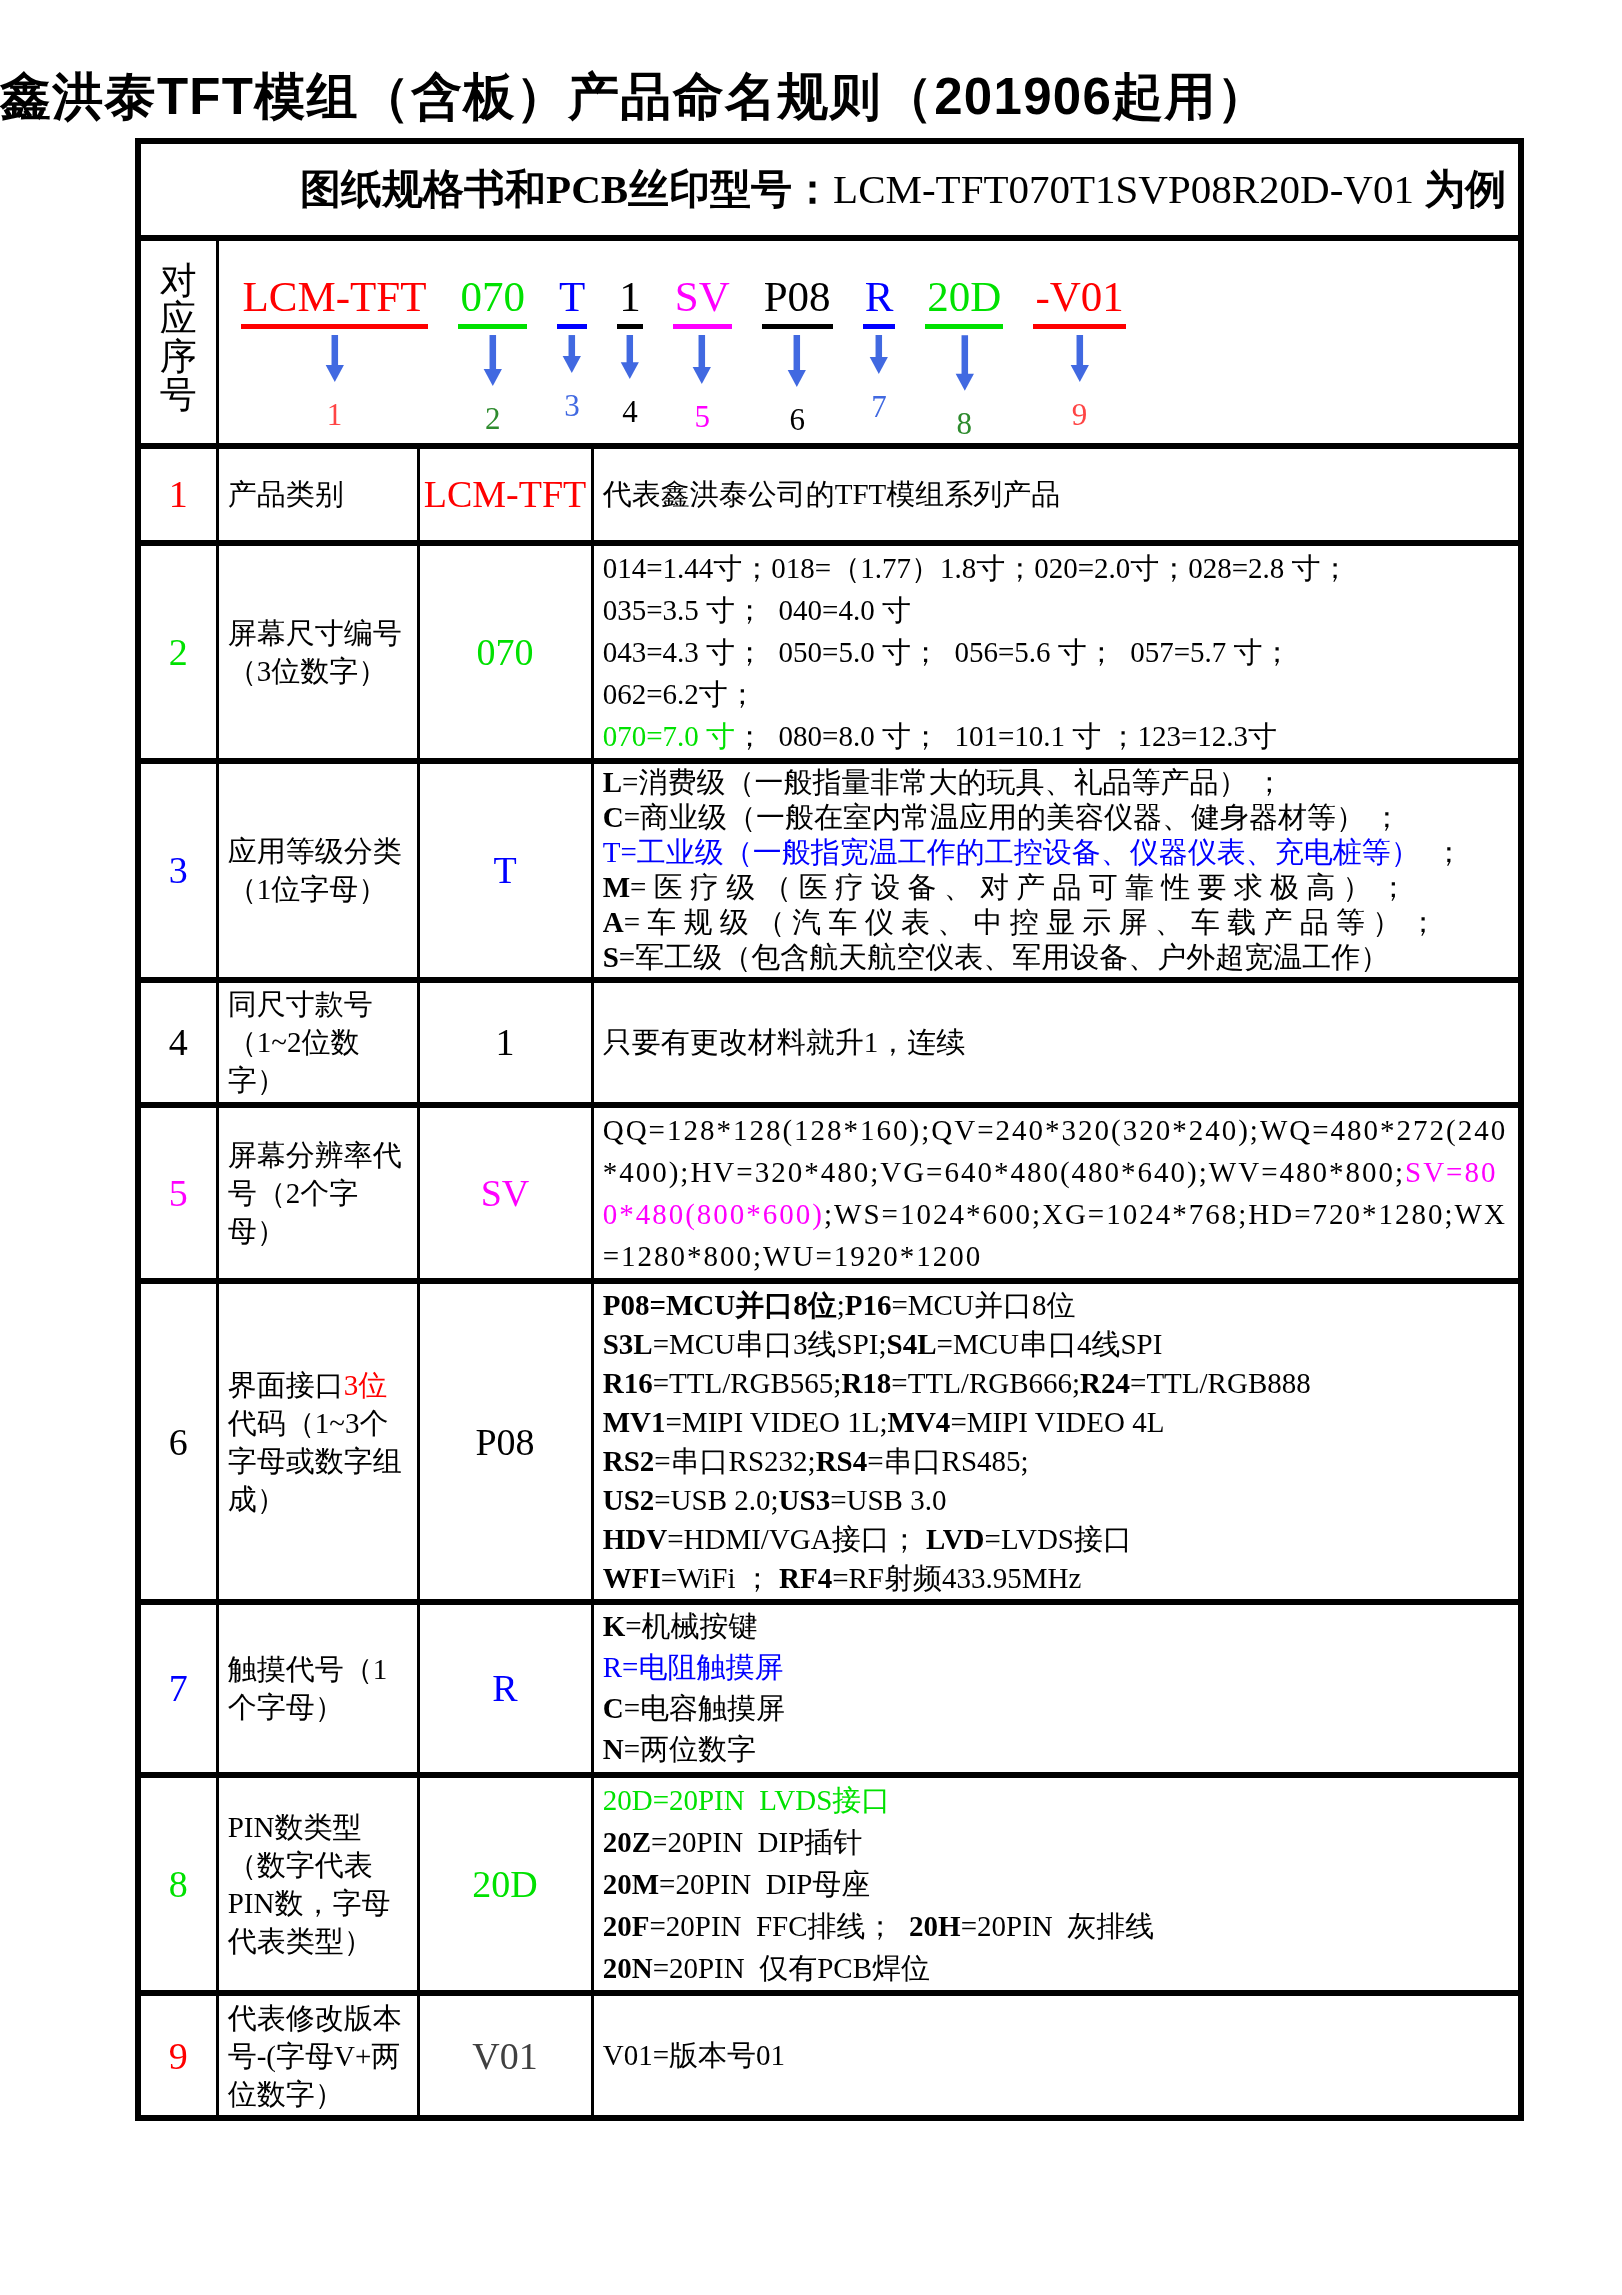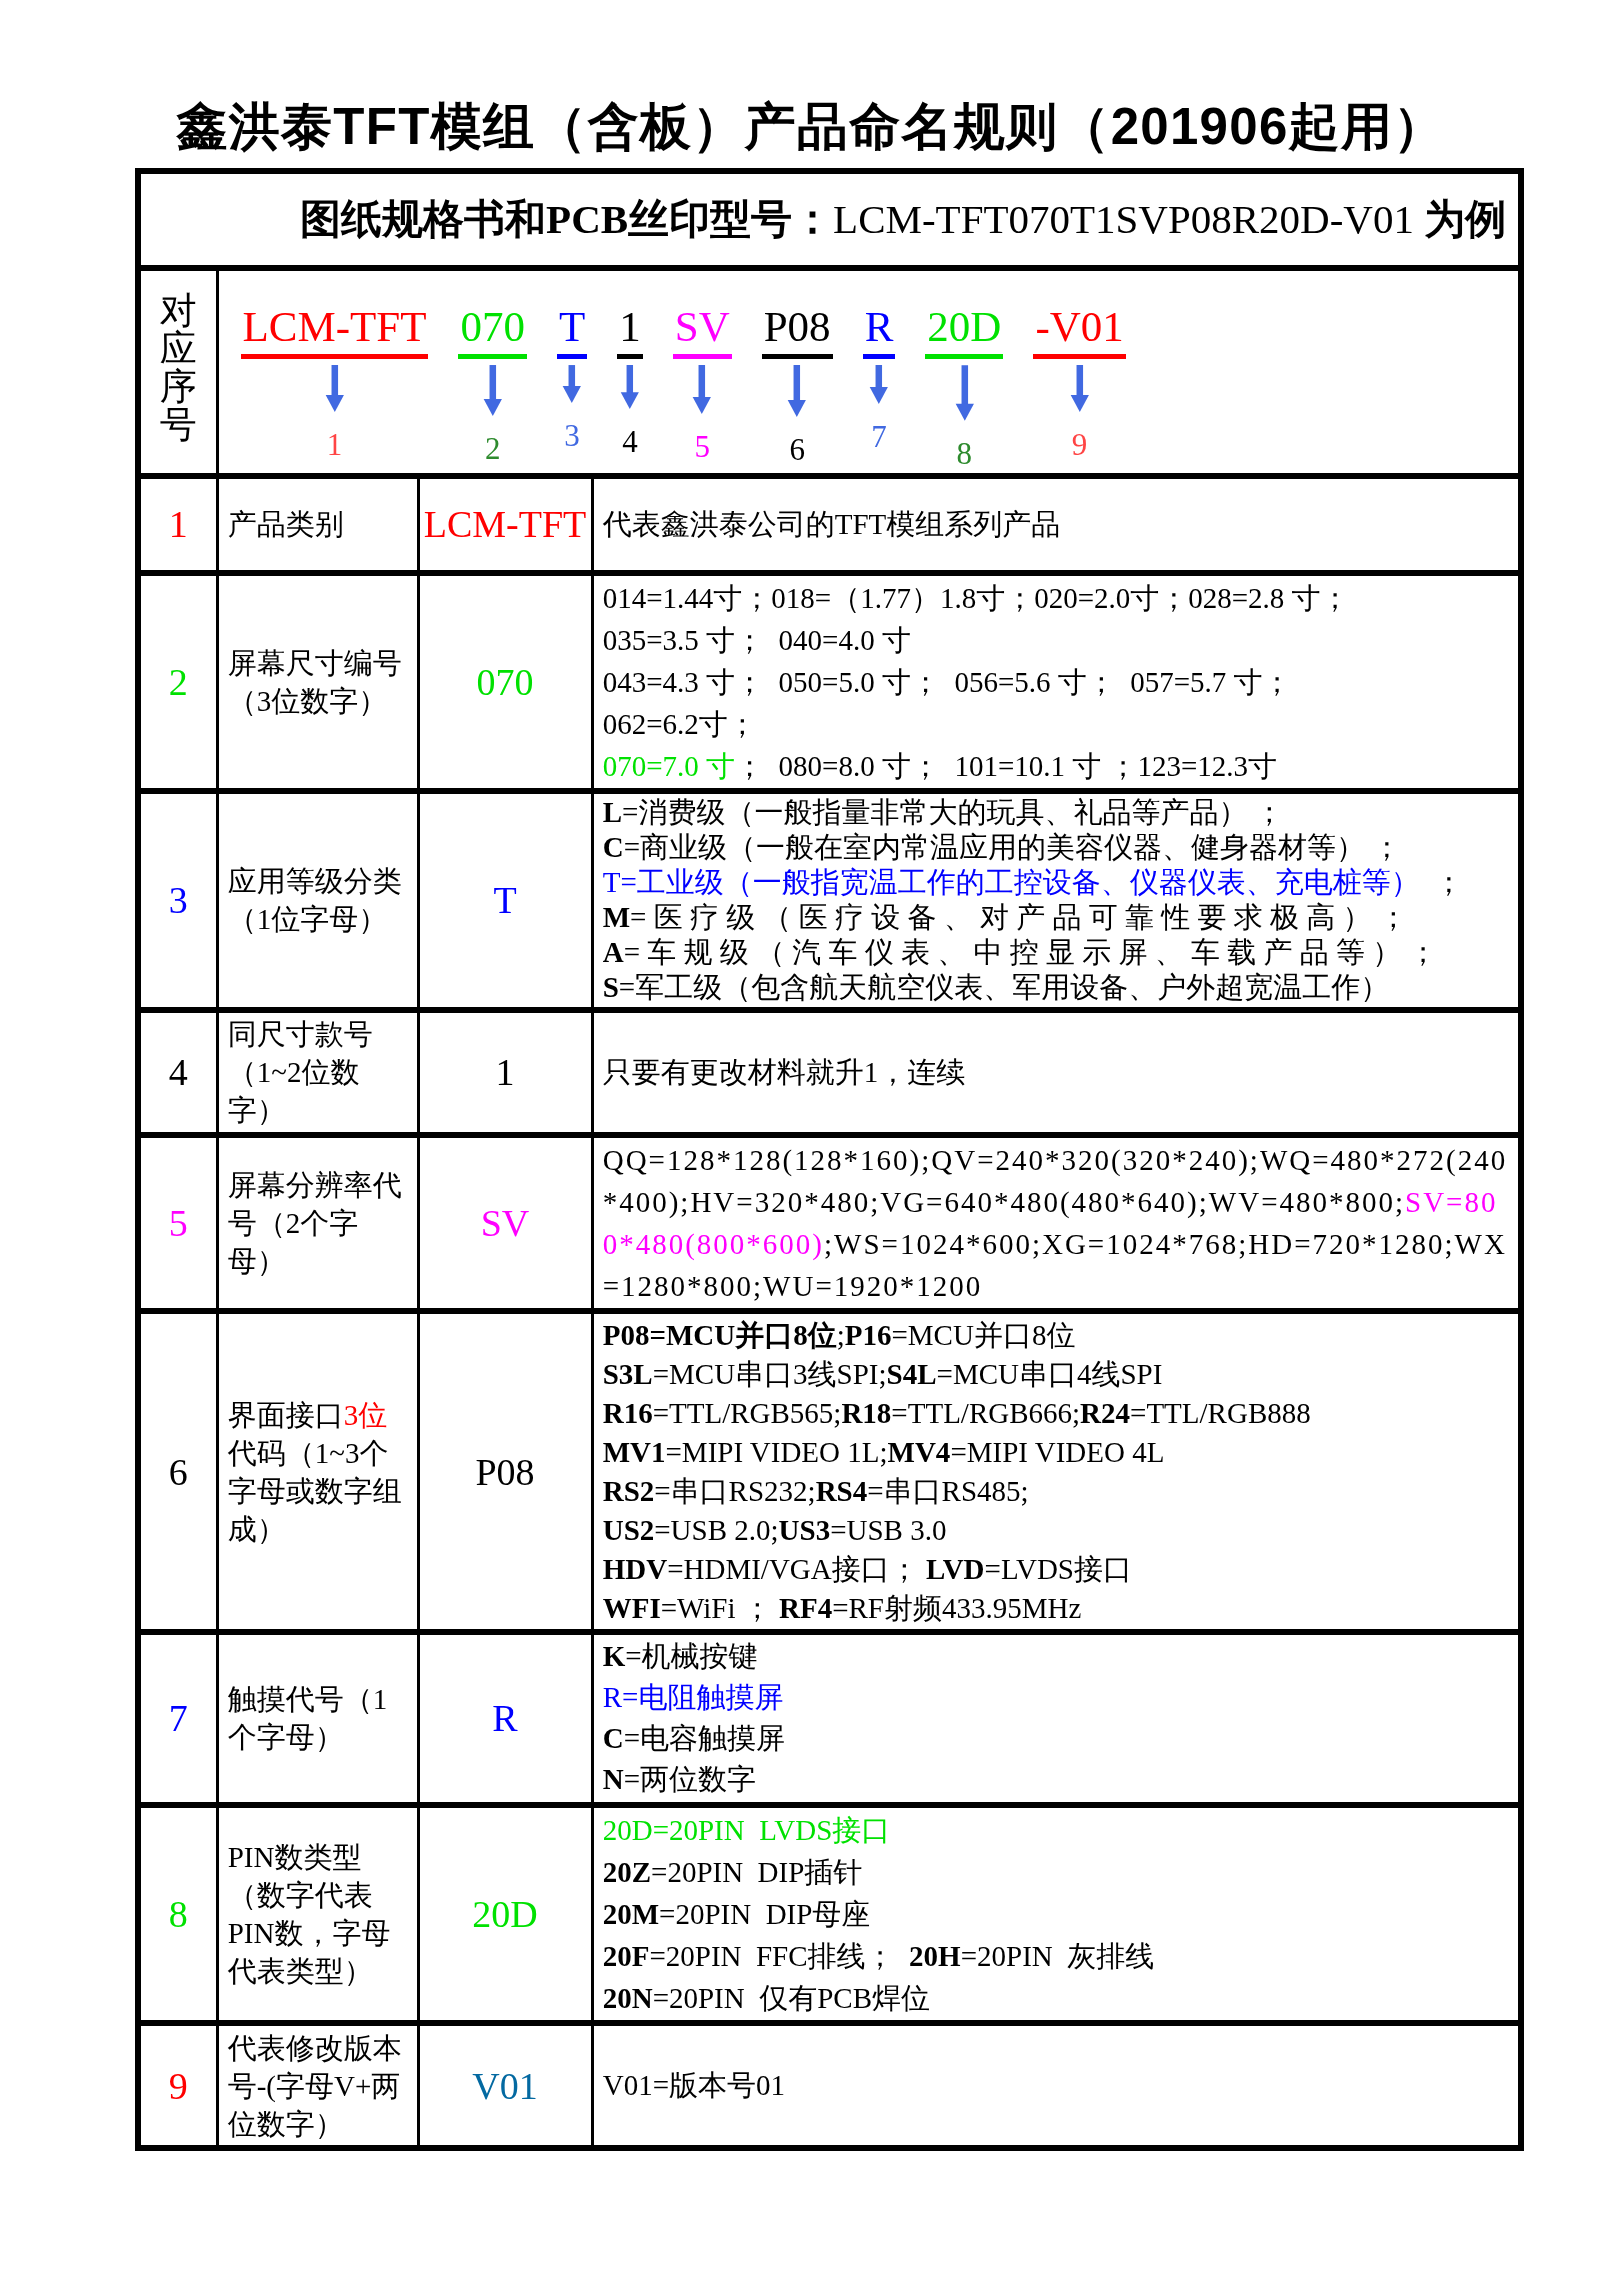--- a/index.html
+++ b/index.html
@@ -3,21 +3,21 @@
 <meta charset="utf-8">
 <style>
   html,body{margin:0;padding:0;}
   body{
     width:1622px;height:2295px;background:#ffffff;color:#000;
     font-family:"Liberation Serif","DejaVu Serif",serif;
     position:relative;overflow:hidden;
   }
   .b{font-weight:bold;}
   .title{
-    padding-top:96px;margin:0;text-align:center;
+    padding-top:66px;margin:0;text-align:left;
     font-family:"Liberation Sans","DejaVu Sans",sans-serif;
     font-weight:bold;font-size:51px;line-height:61px;letter-spacing:1.3px;
   }
   table.spec{
     border-collapse:collapse;table-layout:fixed;
     width:1383px;margin:10.5px 0 0 135px;
     border:6.5px solid #000;
   }
   table.spec td{
     border:3.9px solid #000;border-top-width:6.5px;border-bottom-width:6.5px;
@@ -232,20 +232,20 @@
           <div class="line"><span style="color: rgb(0, 225, 0);">20D=20PIN  LVDS接口</span></div>
           <div class="line"><span class="b">20Z</span><span>=20PIN  DIP插针</span></div>
           <div class="line"><span class="b">20M</span><span>=20PIN  DIP母座</span></div>
           <div class="line"><span class="b">20F</span><span>=20PIN  FFC排线；  </span><span class="b">20H</span><span>=20PIN  灰排线</span></div>
           <div class="line"><span class="b">20N</span><span>=20PIN  仅有PCB焊位</span></div>
         </td>
       </tr>
       <tr class="r9">
         <td class="num" style="color: rgb(255, 0, 0);">9</td>
         <td class="label"><span>代表修改版本号-(字母V+两位数字）</span></td>
-        <td class="code" style="color: #0369a1;">V01</td>
+        <td class="code" style="color: #404040;">V01</td>
         <td class="desc">
           <div class="line"><span>V01=版本号01</span></div>
         </td>
       </tr>
     </tbody>
 </table>
 
 
 </body></html>

